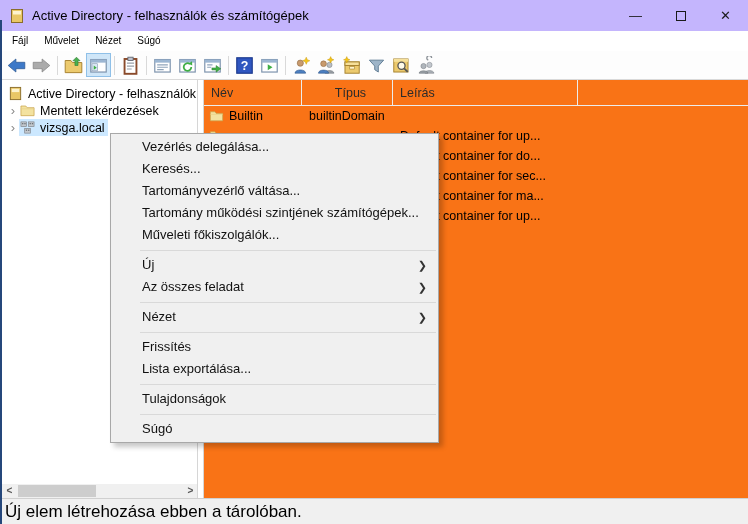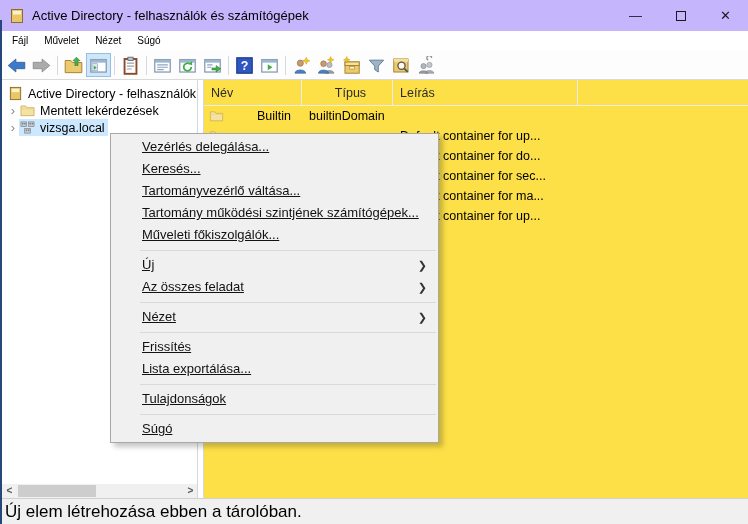--- a/index.html
+++ b/index.html
@@ -23,21 +23,21 @@
   .toolbar { position:absolute; left:2px; top:51px; right:0; height:29px; background:#fdfdfd; border-bottom:1px solid #d9d9d9; display:flex; align-items:center; padding-left:2px; }
   .tb-btn { width:25px; height:24px; display:flex; align-items:center; justify-content:center; border:1px solid transparent; }
   .tb-btn.pressed { background:#cfe6f8; border:1px solid #8fc0e8; }
   .tb-sep { width:1px; height:19px; background:#d9d9d9; margin:0 3px; }
   .tb-btn svg { width:19px; height:19px; }
 
   
   .main { position:absolute; left:2px; top:80px; right:0; bottom:26px; display:flex; background:#fff; }
   .tree-panel { position:relative; width:196px; border-right:1px solid #d6d6d6; background:#fff; overflow:hidden; }
   .panel-gap { width:5px; background:#fff; }
-  .list-panel { flex:1; border-left:1px solid #d6d6d6; background:#fde047; position:relative; overflow:hidden; }
+  .list-panel { flex:1; border-left:1px solid #d6d6d6; background:#f97316; position:relative; overflow:hidden; }
 
   
   .tree { padding-top:5px; }
   .tree-row { height:17px; display:flex; align-items:center; white-space:nowrap; font-size:12.5px; color:#000; }
   .tree-chevron { width:12px; margin-left:5px; text-align:center; color:#8a8a8a; font-size:13px; line-height:15px; }
   .tree-chevron.empty { visibility:hidden; }
   .tree-sel { display:flex; align-items:center; height:17px; padding:0 3px 0 1px; }
   .tree-sel.selected { background:#cce8ff; }
   .tree-row svg { width:15px; height:15px; margin-right:5px; flex:0 0 auto; }
   .tree-label { font-size:12.5px; }
@@ -51,28 +51,28 @@
 
   
   .list-header { display:flex; height:26px; align-items:center; border-bottom:1px solid #ececec; font-size:12.5px; color:#2b2b2b; }
   .col-h { height:26px; line-height:26px; padding-left:7px; border-right:1px solid #ececec; overflow:hidden; white-space:nowrap; }
   .col-name { width:98px; }
   .col-type { width:91px;text-align:center; }
   .col-desc { width:185px; }
   .col-fill { flex:1; border-right:none; }
   .list-row { display:flex; height:20px; align-items:center; font-size:12.5px; color:#000; white-space:nowrap; }
   .cell { overflow:hidden; white-space:nowrap; }
-  .cell-name { width:98px; padding-left:5px; display:flex; align-items:center;gap:28px; }
+  .cell-name { width:98px; padding-left:5px; display:flex; align-items:center; }
   .cell-name svg { width:15px; height:14px; margin-right:5px; flex:0 0 auto; }
   .cell-type { width:91px; padding-left:7px; }
   .cell-desc { width:300px; padding-left:7px; }
 
   
   .ctx-menu { position:absolute; left:110px; top:133px; width:329px; background:#f0f0f0; border:1px solid #a8a8a8; box-shadow:4px 4px 5px rgba(0,0,0,0.22); padding:2px 0; z-index:100; }
-  .ctx-item { height:22px; line-height:22px; padding-left:31px; padding-right:10px; font-size:13px; color:#111; position:relative; white-space:nowrap;text-decoration:underline; }
+  .ctx-item { height:22px; line-height:22px; padding-left:31px; padding-right:10px; font-size:13px; color:#111; position:relative; white-space:nowrap; }
   .ctx-item .sub-arrow { position:absolute; right:11px; top:0; font-size:11px; color:#333; }
   .ctx-sep { height:1px; background:#d9d9d9; margin:3.5px 2px 3.5px 29px; }
 
   
   .statusbar { position:absolute; left:0; right:0; bottom:0; height:26px; background:#f0f0f0; border-top:1px solid #d0d0d0; font-size:17px; color:#000; line-height:25px; padding-left:5px; }
 </style>
 </head>
 <body>
 
 <svg width="0" height="0" style="position:absolute">

